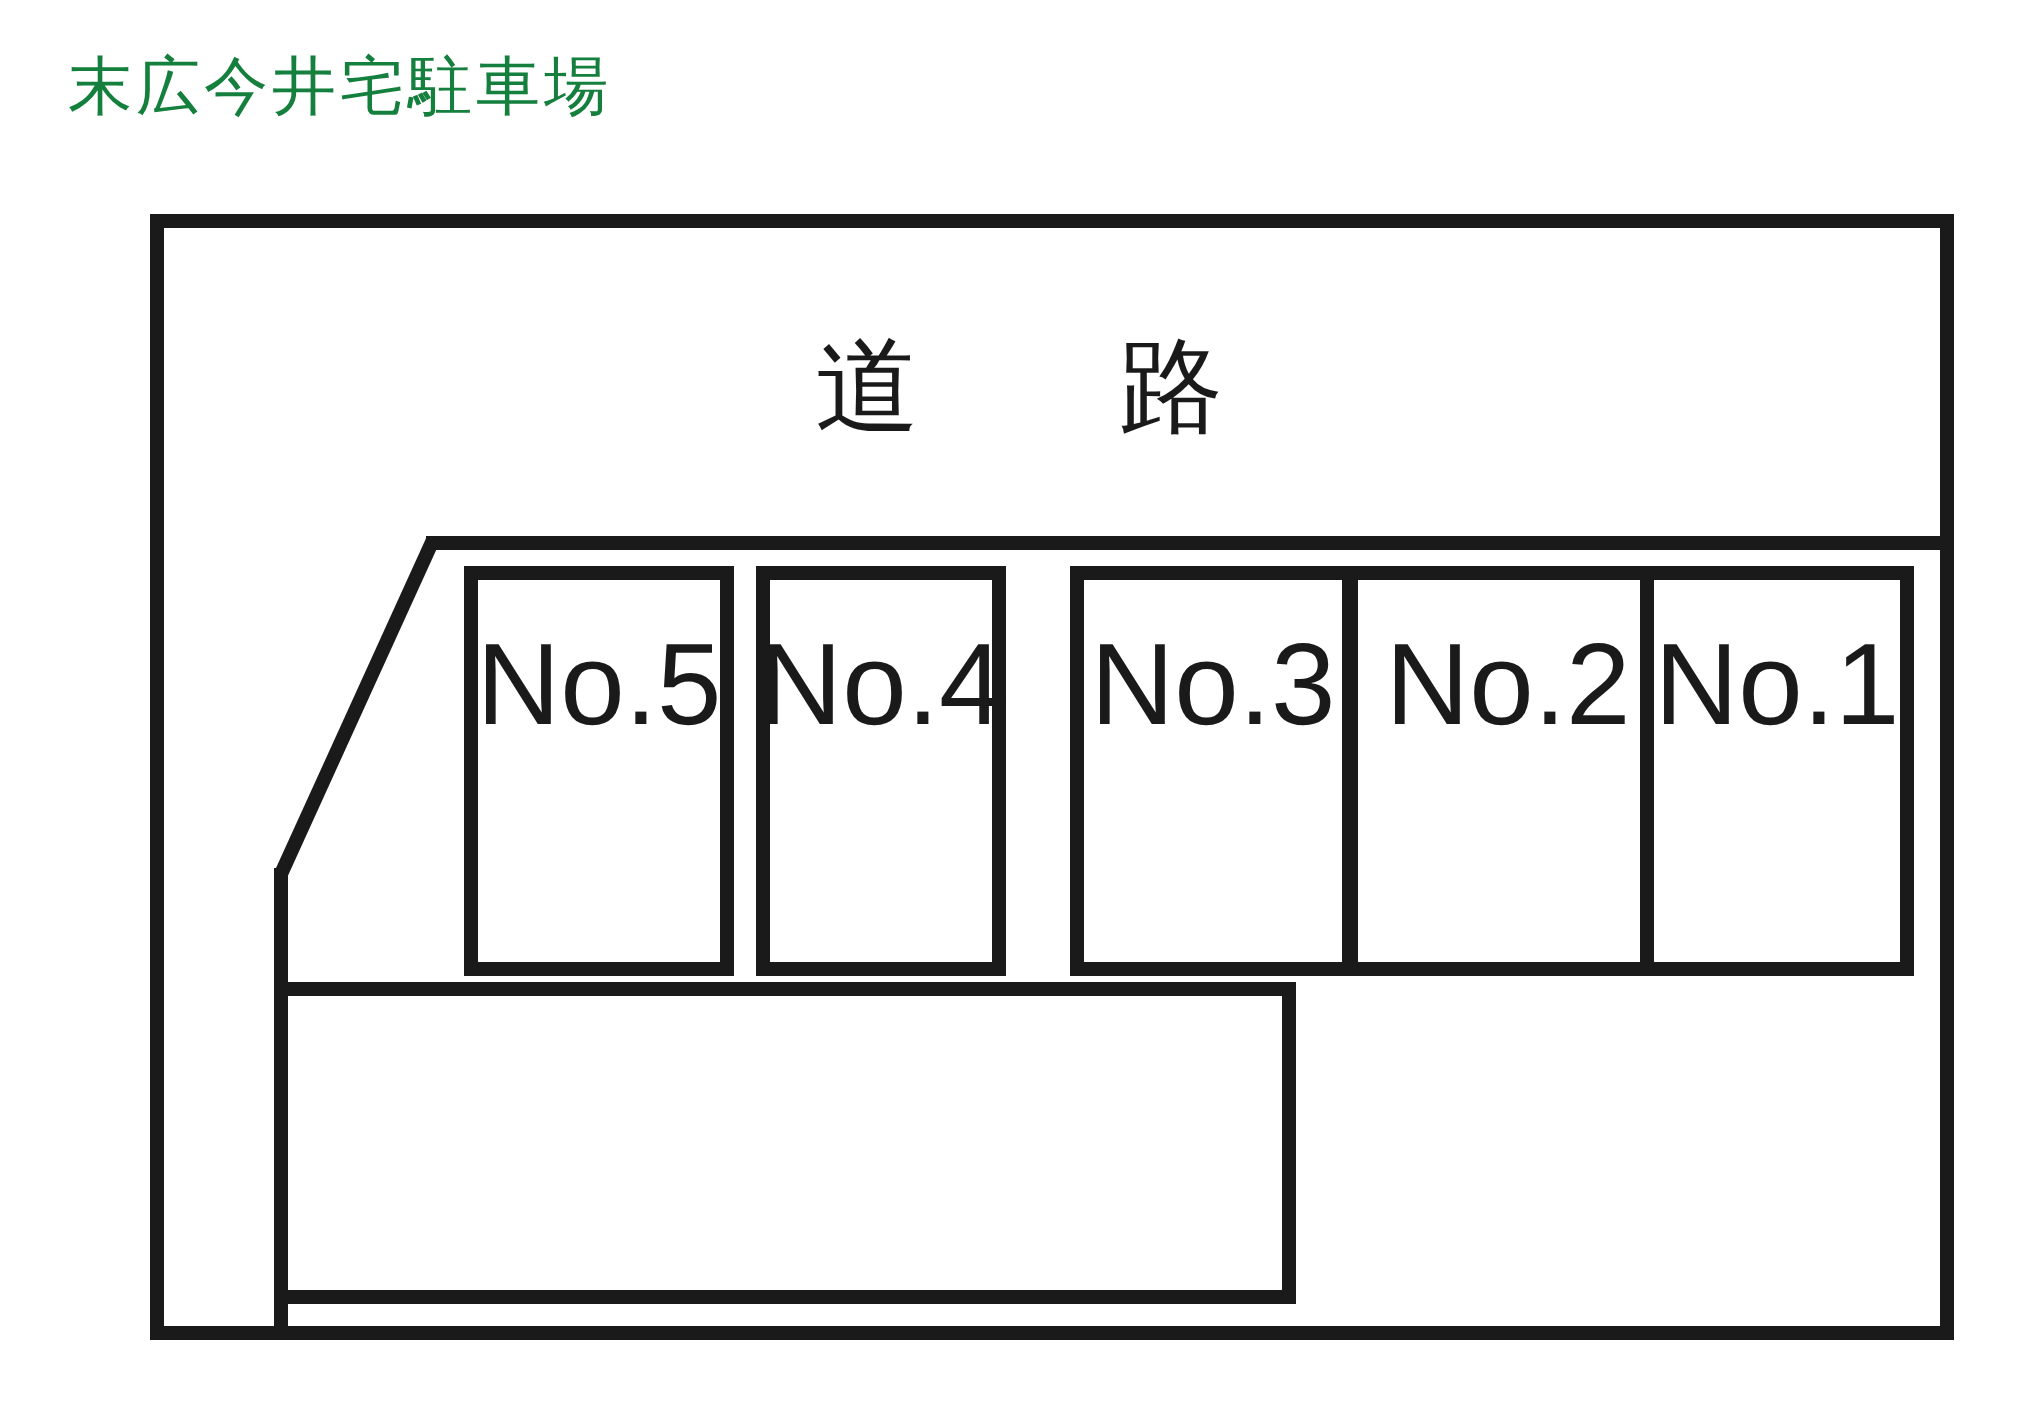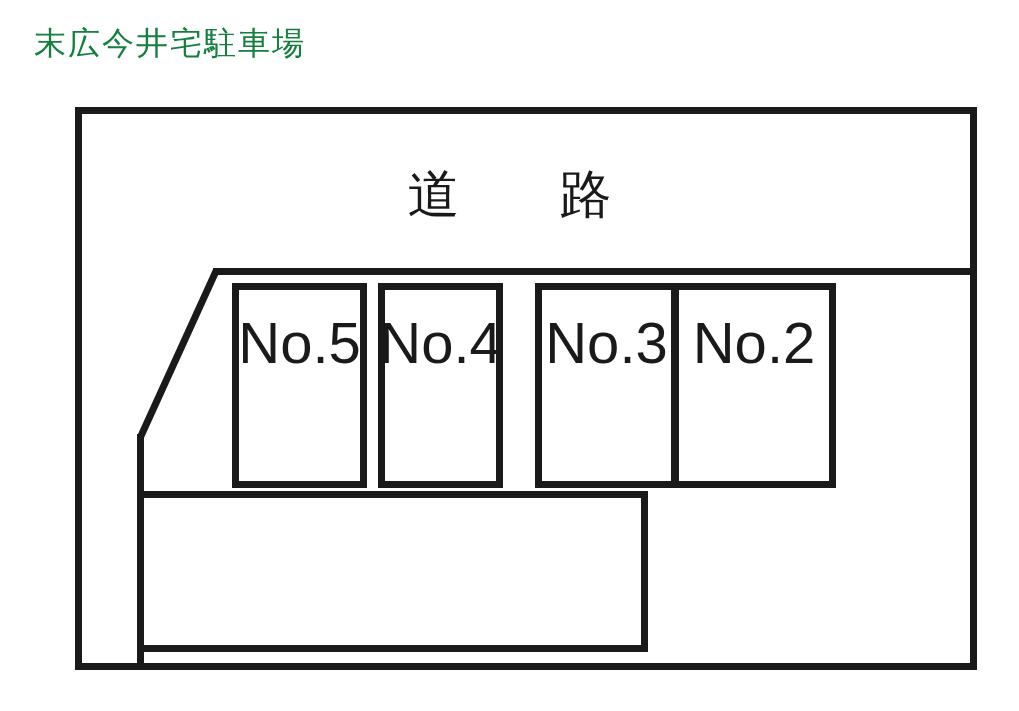--- a/index.html
+++ b/index.html
@@ -106,16 +106,19 @@
   </div>
   <div class="space sp4">
     <span class="label">No.4</span>
   </div>
   <div class="space sp3">
     <span class="label">No.3</span>
   </div>
   <div class="space sp2">
     <span class="label">No.2</span>
   </div>
+  <div class="space sp1">
+    <span class="label">No.1</span>
+  </div>
 
   <div class="building"></div>
 
 </div>
 
 </body></html>

